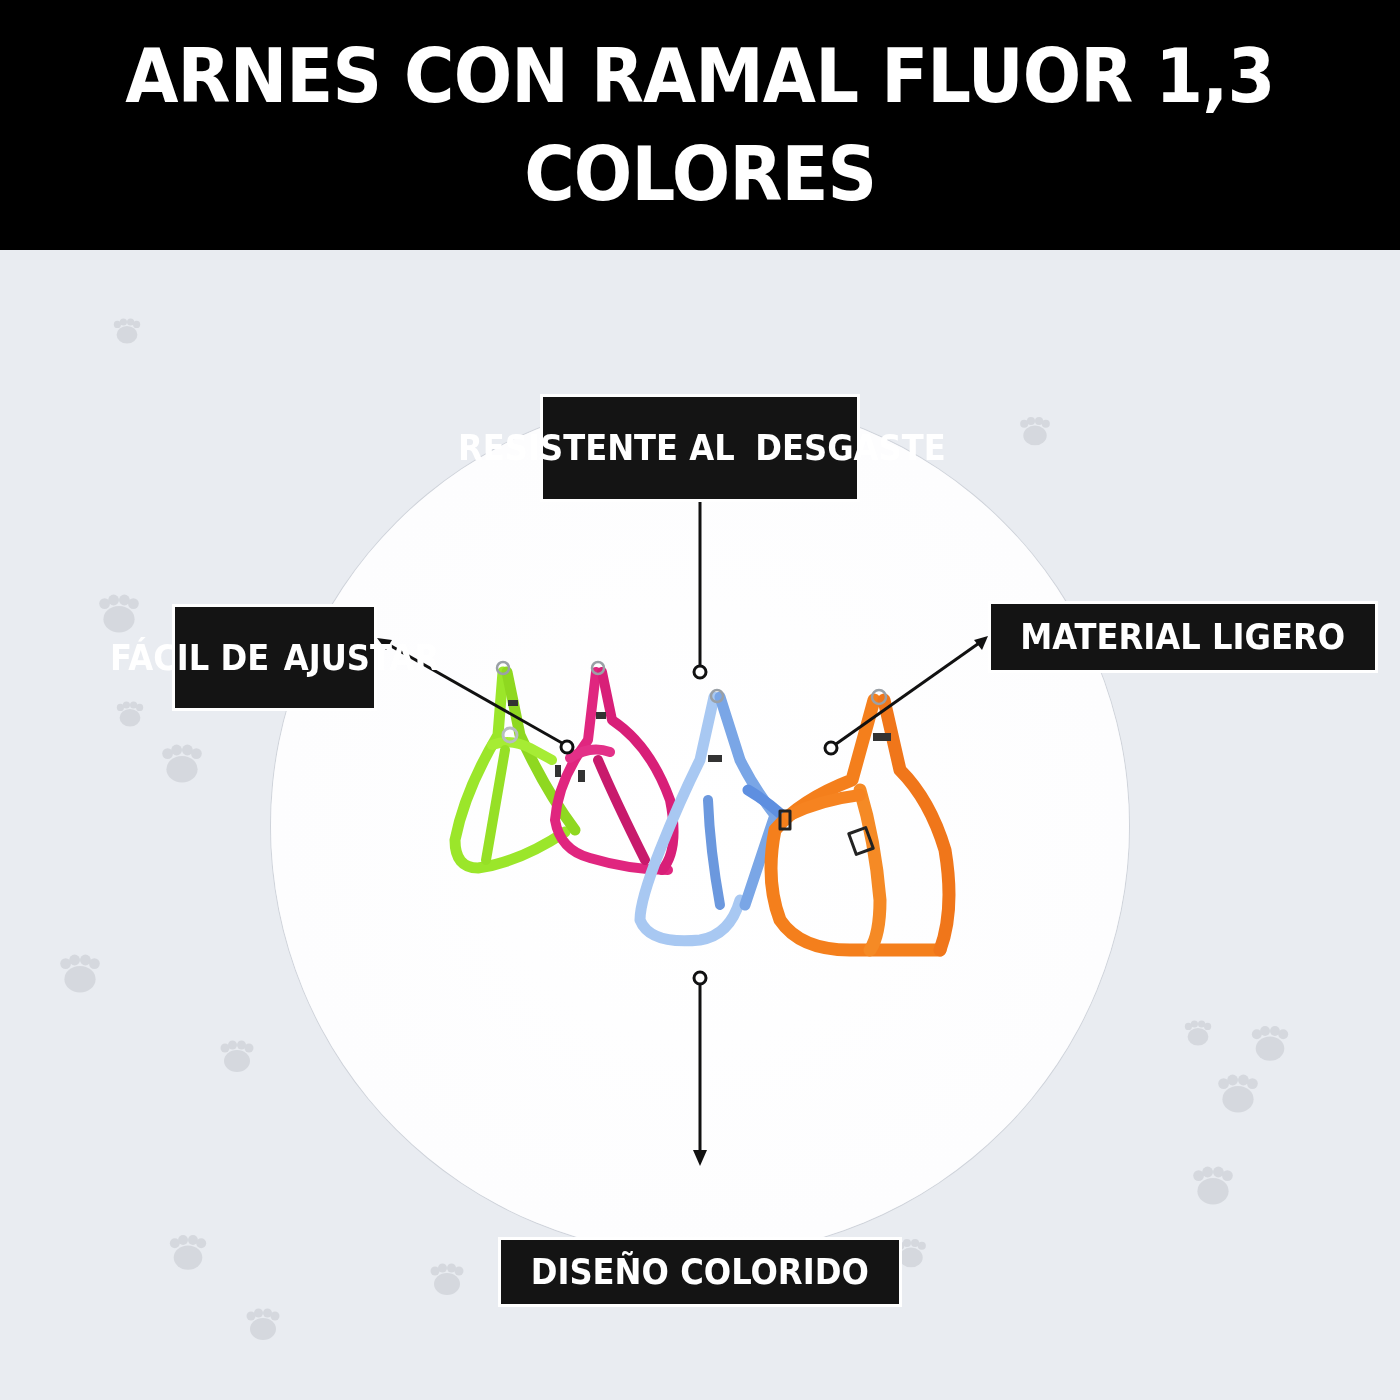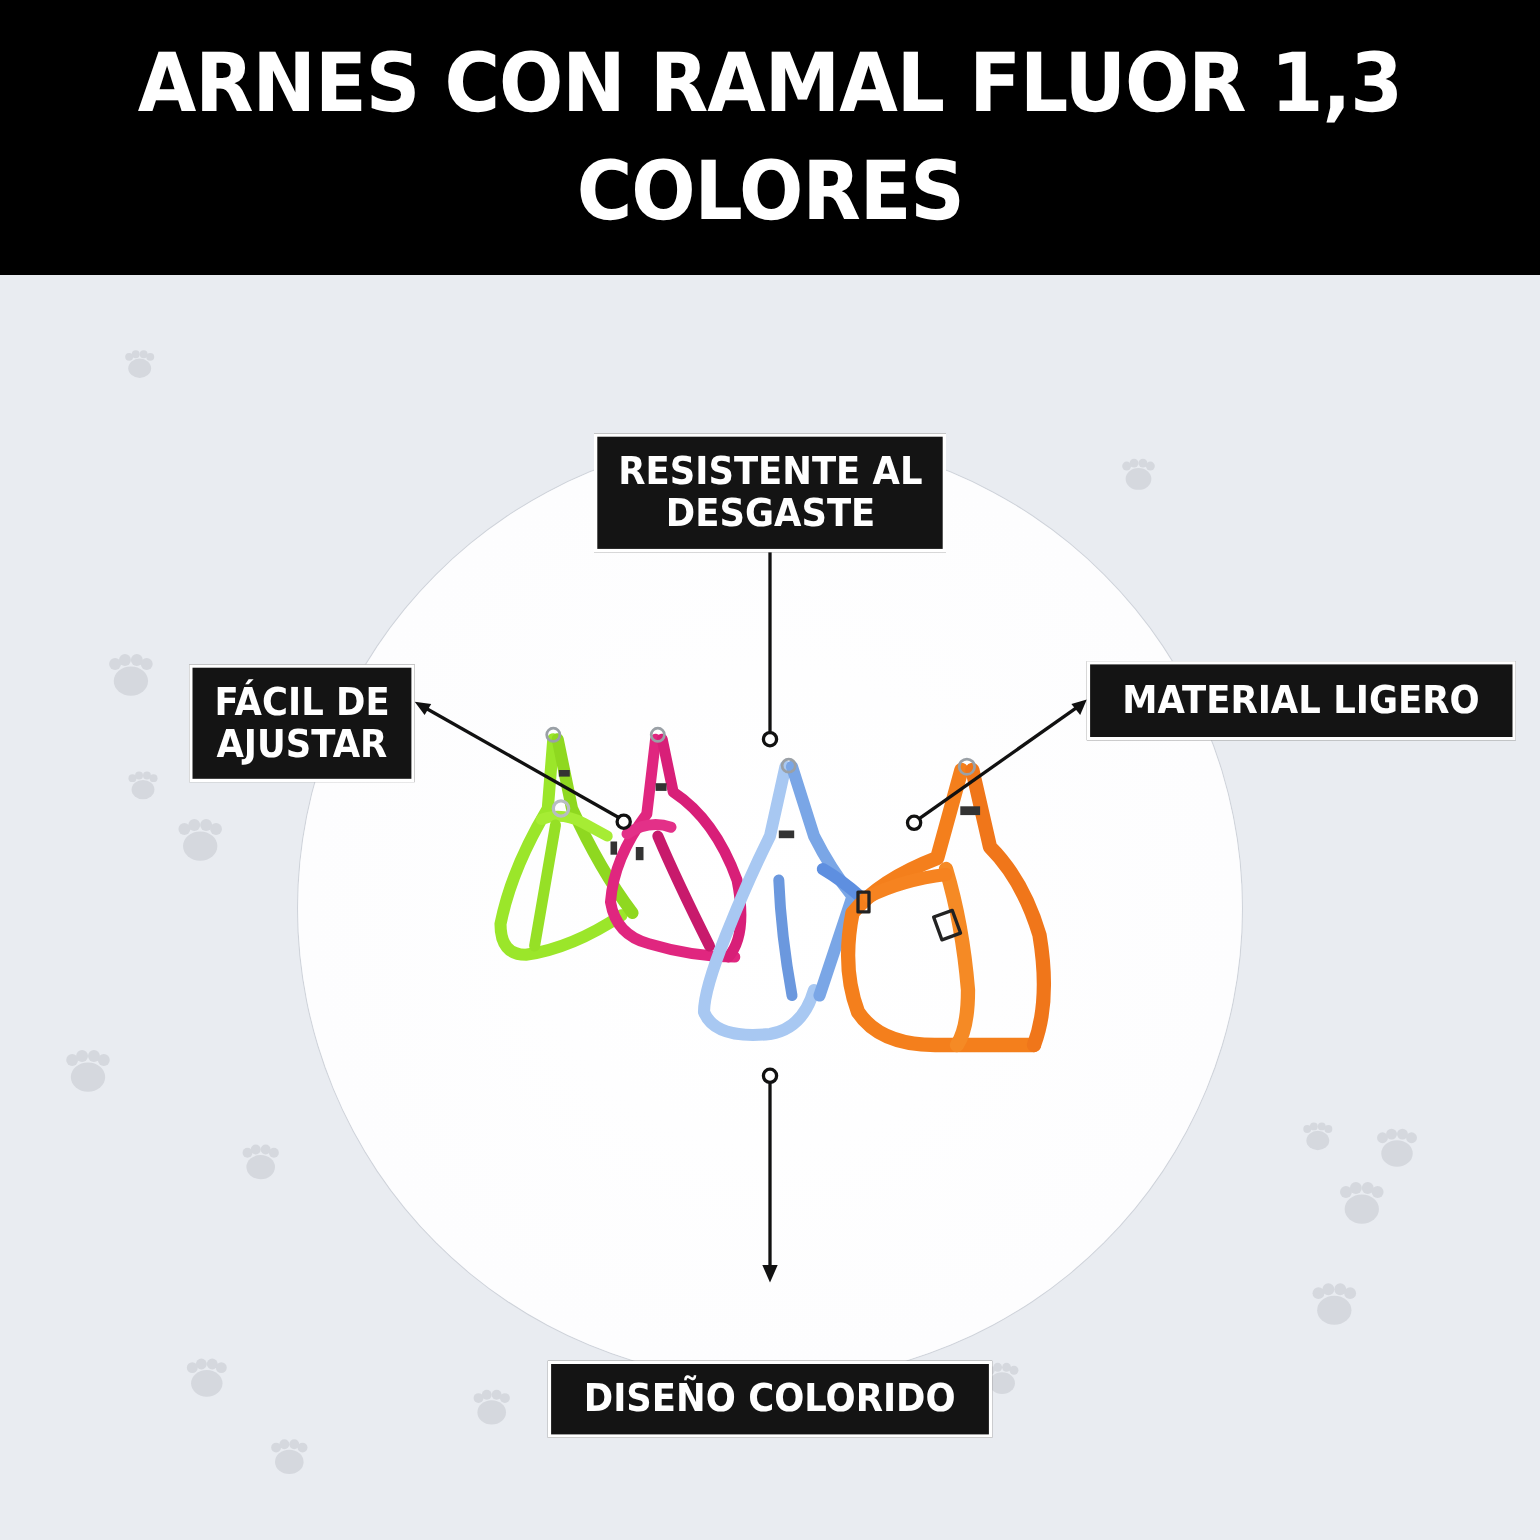--- a/index.html
+++ b/index.html
@@ -23,21 +23,21 @@
     position: absolute; left: 271px; top: 397px; width: 858px; height: 858px;
     border-radius: 50%;
     background: radial-gradient(circle at 50% 50%, #ffffff 0%, #fdfdfe 70%, #fbfbfd 100%);
     box-shadow: 0 0 0 1px #cfd3da;
   }
   .label {
     position: absolute; background: #141414; color: #ffffff;
     border: 3px solid #ffffff; box-sizing: border-box;
     font-weight: bold; text-align: center;
     font-family: "DejaVu Sans", sans-serif;
-    display: flex; flex-direction: column; justify-content: center; align-items: center;
+    display: flex; flex-direction: row; justify-content: center; align-items: center;
     letter-spacing: 0px;
   }
   .label span { display: block; line-height: 38px; font-size: 35px; transform: scaleX(0.92); white-space: nowrap; }
   #lbl-resist { left: 540px; top: 394px; width: 320px; height: 108px; }
   #lbl-facil { left: 172px; top: 604px; width: 205px; height: 107px; }
   #lbl-material { left: 988px; top: 601px; width: 390px; height: 72px; }
   #lbl-diseno { left: 498px; top: 1237px; width: 404px; height: 70px; }
   svg.overlay { position: absolute; left: 0; top: 0; }
 </style>
 </head>

